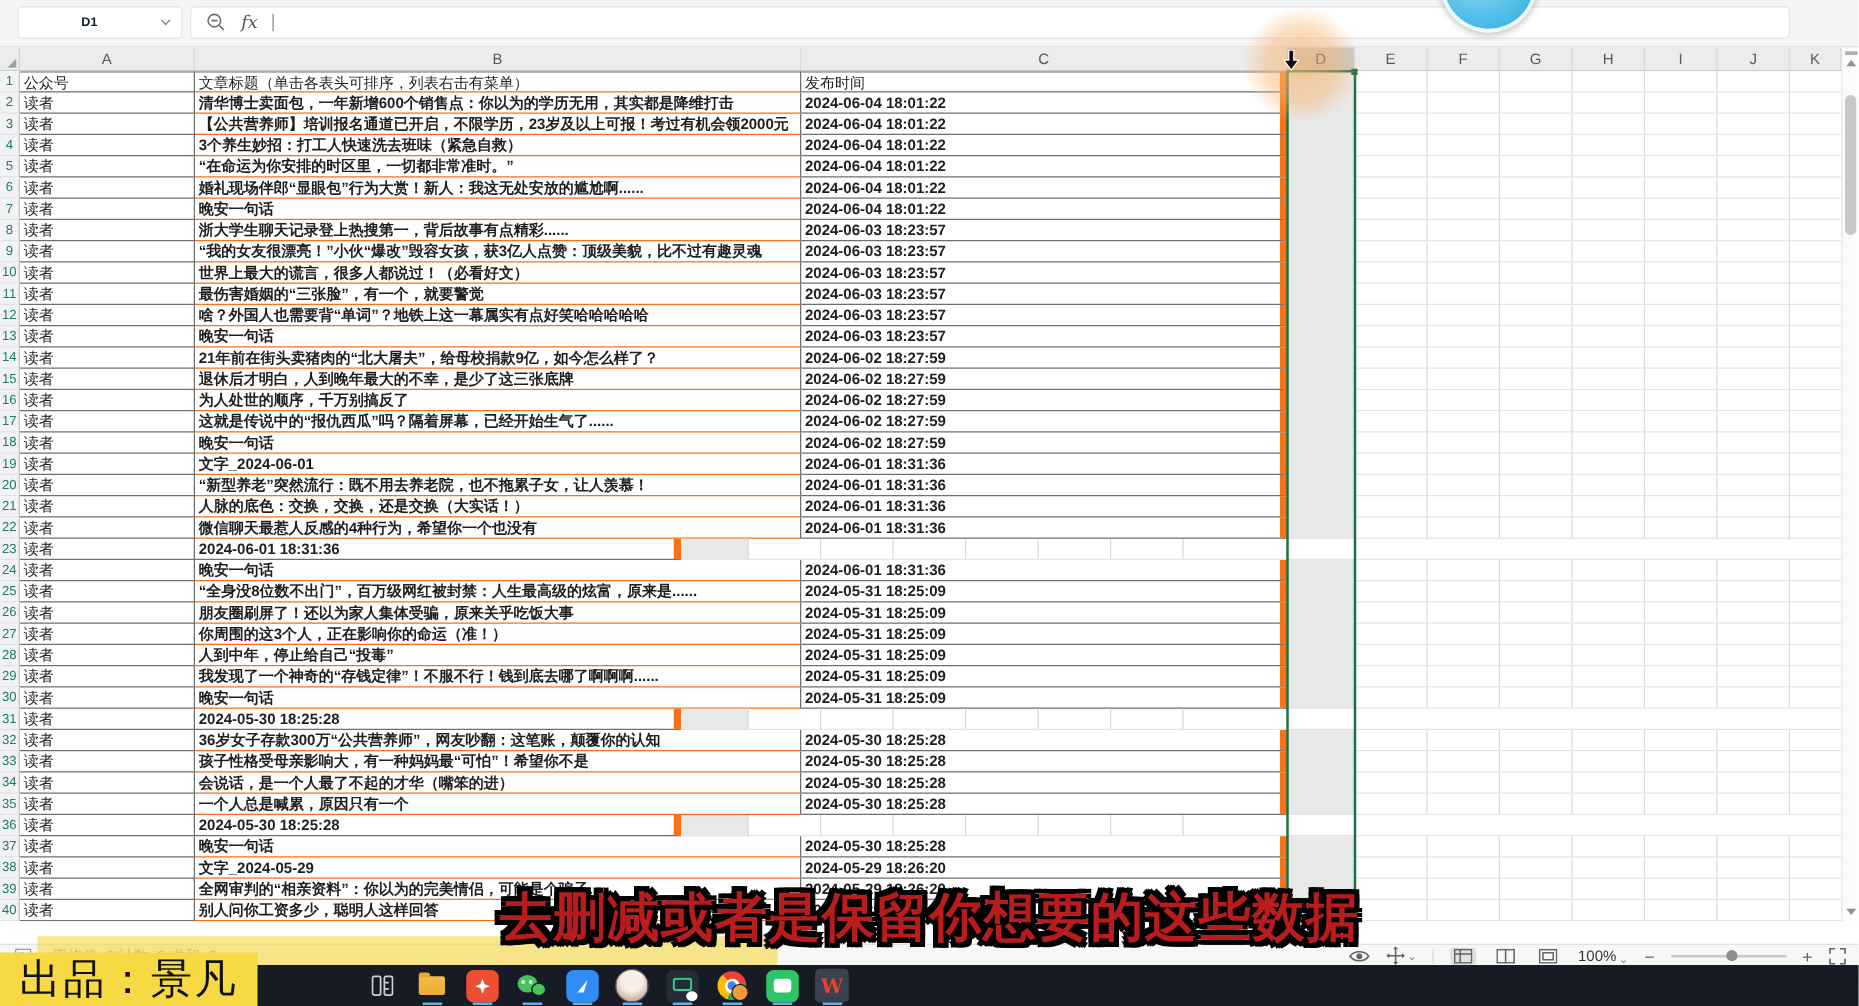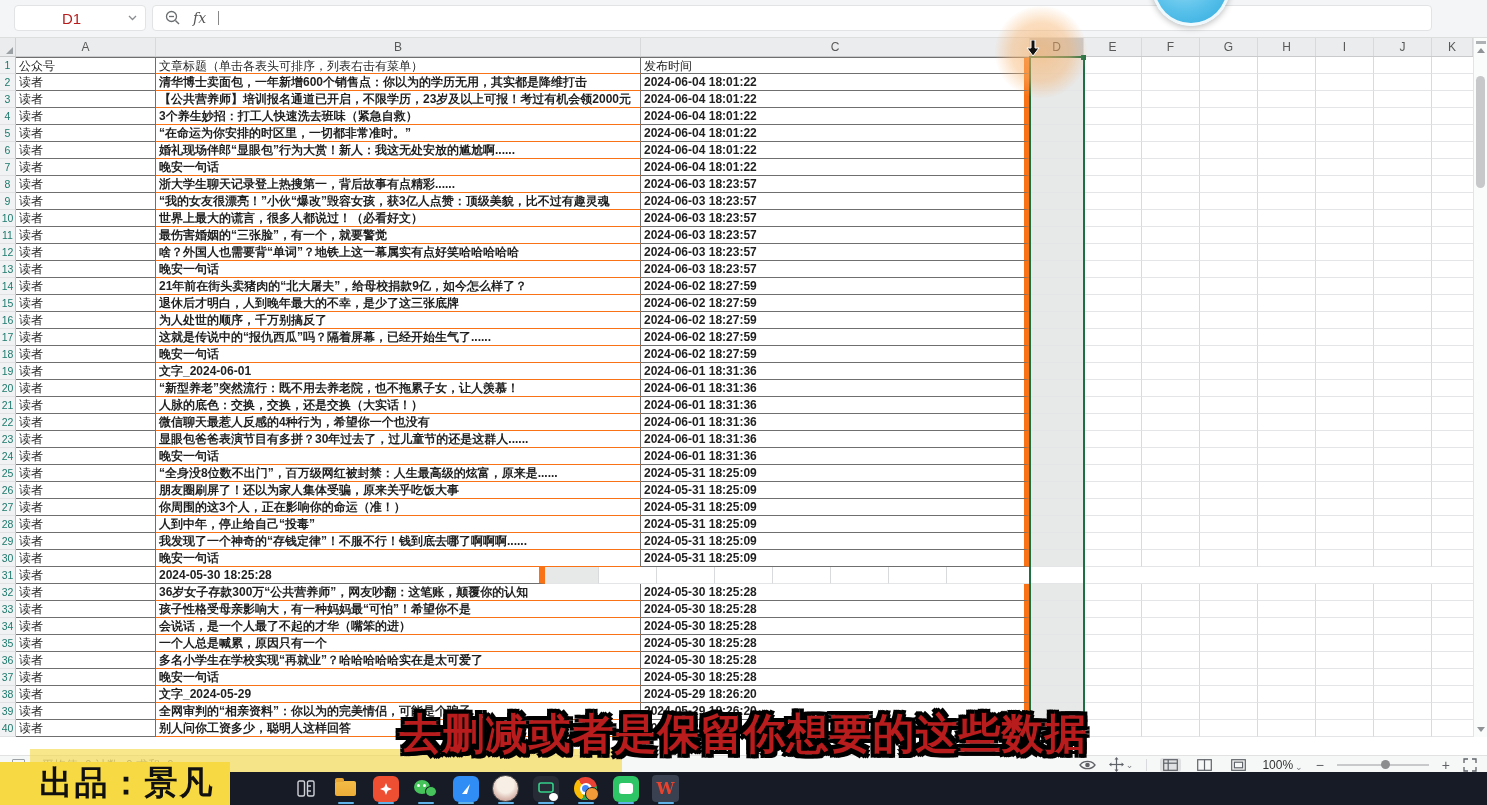--- a/index.html
+++ b/index.html
@@ -2,21 +2,21 @@
 <html><head>
 <meta charset="utf-8">
 <style>
   html,body{margin:0;padding:0;}
   body{width:1487px;height:805px;position:relative;overflow:hidden;background:#fff;
        font-family:"Liberation Sans",sans-serif;-webkit-font-smoothing:antialiased;}
 
   
   #topbar{position:absolute;left:0;top:0;width:100%;height:38px;background:#f4f5f6;border-bottom:1px solid #dcdddd;box-sizing:border-box;}
   #namebox{position:absolute;left:14px;top:5px;width:132px;height:26px;background:#fff;border:1px solid #e2e3e4;border-radius:4px;display:flex;align-items:center;box-sizing:border-box;}
-  #namebox .val{flex:1;text-align:center;font-size:15px;color:#b91c1c;}
+  #namebox .val{flex:1;text-align:center;font-size:10px;color:#0f172a;font-weight:bold;}
   #namebox .chev{margin-right:8px;}
   #fbar{position:absolute;left:152px;top:5px;width:1280px;height:26px;background:#fff;border:1px solid #e2e3e4;border-radius:4px;display:flex;align-items:center;gap:12px;padding-left:12px;box-sizing:border-box;}
   .fx{font-family:"DejaVu Serif","Liberation Serif",serif;font-style:italic;font-size:14px;color:#555;}
   .caret{width:1px;height:14px;background:#888;}
 
   
   #sphere{position:absolute;left:1152px;top:-52px;width:72px;height:72px;border-radius:50%;z-index:60;
     background:radial-gradient(circle at 40% 32%,#a8e3f8,#57c0ea 58%,#2fa9dd);
     border:3px solid rgba(255,255,255,.9);box-shadow:0 2px 6px rgba(0,0,0,.25);}
 
@@ -98,21 +98,21 @@
   .bubble{width:14px;height:11px;background:#fff;border-radius:3px;position:relative;}
   .bubble:after{content:'';position:absolute;left:3px;bottom:-3px;border:3px solid transparent;border-top-color:#fff;}
   .wxbig{width:16px;height:14px;background:#47c35c;border-radius:50%;position:relative;}
   .wxbig:before{content:'';position:absolute;left:3px;top:4px;width:3px;height:3px;border-radius:50%;background:#fff;}
   .wxbig:after{content:'';position:absolute;left:9px;top:4px;width:3px;height:3px;border-radius:50%;background:#fff;}
   .wxsmall{position:absolute;right:2px;bottom:3px;width:10px;height:9px;background:#47c35c;border-radius:50%;border:1px solid #161b26;}
 
   
   #yellowband{position:absolute;left:30px;top:749px;width:592px;height:23px;background:rgba(246,216,67,.62);z-index:27;}
   #watermark{position:absolute;left:0;top:762px;width:206px;height:43px;background:#f6d943;z-index:29;display:flex;align-items:center;justify-content:center;
-    font-family:"DejaVu Serif","Liberation Serif",serif;font-weight:700;font-size:33px;color:#101010;letter-spacing:2px;padding-left:24px;}
+    font-family:"DejaVu Serif","Liberation Serif",serif;font-weight:400;font-size:33px;color:#101010;letter-spacing:2px;}
   #subtitle{position:absolute;left:0;width:100%;top:706px;text-align:center;z-index:40;pointer-events:none;
     font-size:42px;font-weight:900;color:#b91c1c;letter-spacing:1px;
     text-shadow:-4px -4px 0 #000,4px -4px 0 #000,-4px 4px 0 #000,4px 4px 0 #000,-4px 0 0 #000,4px 0 0 #000,0 -4px 0 #000,0 4px 0 #000,-2px -4px 0 #000,2px 4px 0 #000;}
 </style>
 </head>
 <body>
 
 <div id="topbar">
   <div id="namebox">
     <span class="val">D1</span>
@@ -453,21 +453,20 @@
       <div class="eX"></div>
       <div class="eX"></div>
       <div class="eX"></div>
       <div class="eX"></div>
       <div class="eX"></div>
       <div class="eK"></div>
     </div>
     <div class="r">
       <div class="rn">23</div>
       <div class="cell dA">读者</div>
-      <div class="cell dB bold">显眼包爸爸表演节目有多拼？30年过去了，过儿童节的还是这群人......</div>
       <div class="cell dC bold">2024-06-01 18:31:36</div>
       <div class="eD"></div>
       <div class="eX"></div>
       <div class="eX"></div>
       <div class="eX"></div>
       <div class="eX"></div>
       <div class="eX"></div>
       <div class="eX"></div>
       <div class="eK"></div>
     </div>
@@ -634,21 +633,20 @@
       <div class="eX"></div>
       <div class="eX"></div>
       <div class="eX"></div>
       <div class="eX"></div>
       <div class="eX"></div>
       <div class="eK"></div>
     </div>
     <div class="r">
       <div class="rn">36</div>
       <div class="cell dA">读者</div>
-      <div class="cell dB bold">多名小学生在学校实现“再就业”？哈哈哈哈哈实在是太可爱了</div>
       <div class="cell dC bold">2024-05-30 18:25:28</div>
       <div class="eD"></div>
       <div class="eX"></div>
       <div class="eX"></div>
       <div class="eX"></div>
       <div class="eX"></div>
       <div class="eX"></div>
       <div class="eX"></div>
       <div class="eK"></div>
     </div>

